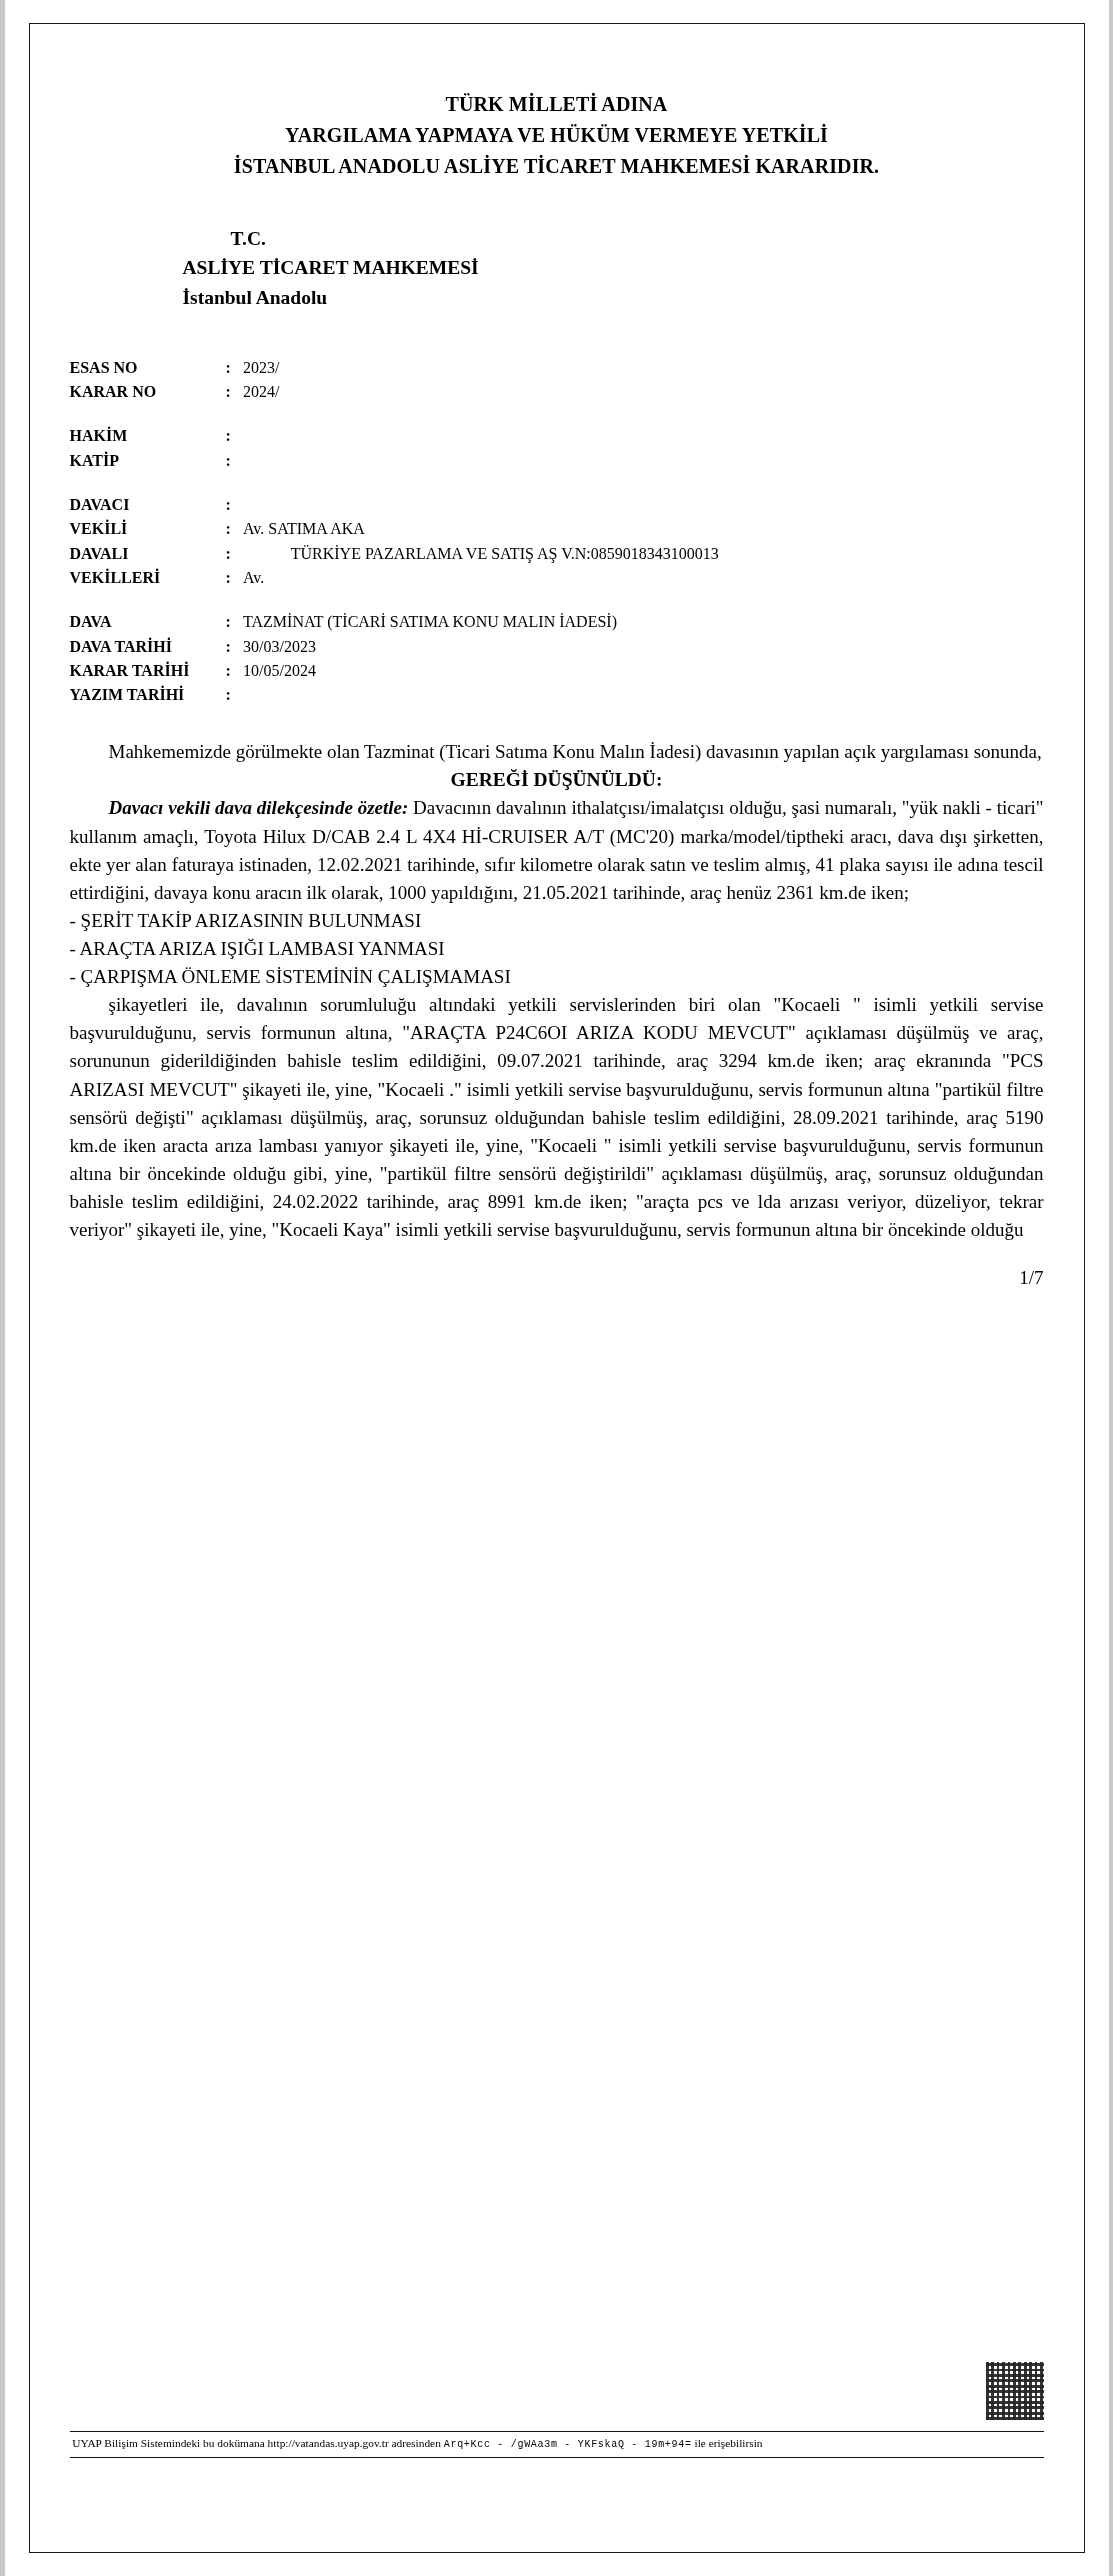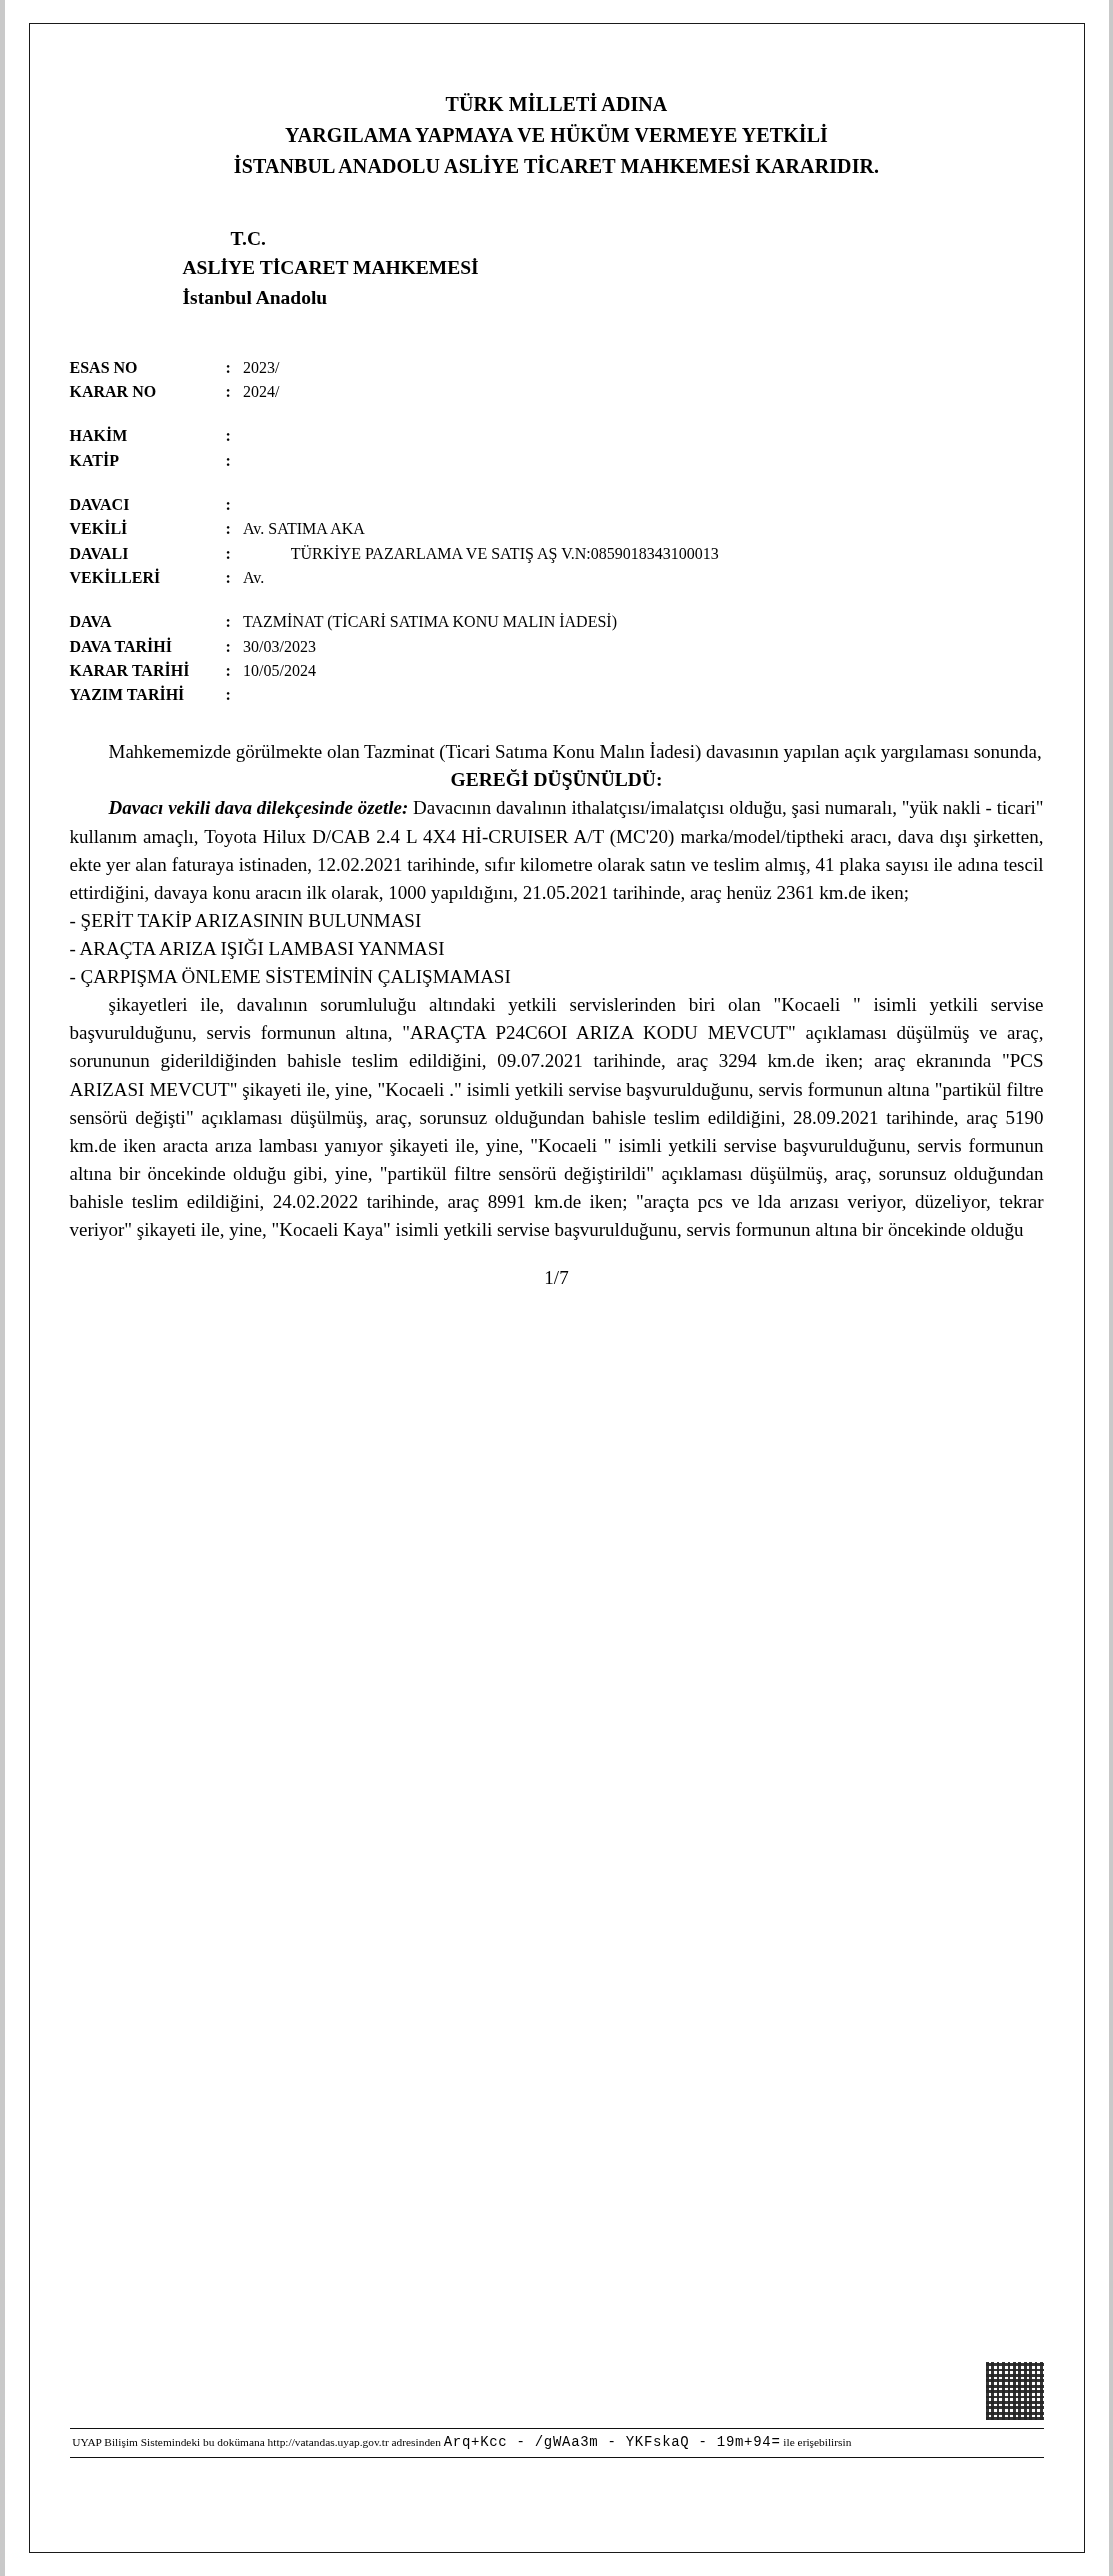--- a/index.html
+++ b/index.html
@@ -23,34 +23,34 @@
   .meta .row{display:flex;}
   .meta .lbl{font-weight:bold;width:156px;flex:none;}
   .meta .sep{width:17.5px;flex:none;font-weight:bold;}
   .meta .val{flex:1;}
   .gap{height:20px;}
   .body-text{margin-top:30px;font-size:19px;line-height:1.48;text-align:justify;}
   .body-text p{margin:0;}
   .ind{text-indent:39px;}
   .dash{margin-left:19px;}
   .center-head{text-align:center;font-weight:bold;font-size:19.5px;margin:6.7px 0 4px 0;}
-  .pageno{text-align:center;font-size:19px;margin-top:23px;}
+  .pageno{text-align:right;font-size:19px;margin-top:23px;}
   .qr{
     position:absolute;right:40px;bottom:132px;width:58px;height:58px;
     background:
       repeating-linear-gradient(90deg,#111 0 2.7px,#fff 2.7px 5.4px),
       repeating-linear-gradient(0deg,#111 0 2.7px,#fff 2.7px 5.4px);
     background-blend-mode:multiply;opacity:.85;
   }
   .uyap{
     position:absolute;left:40px;right:40px;bottom:94px;
     border-top:0.7px solid #111;border-bottom:0.7px solid #111;
     padding:5.4px 2.7px 6.7px 2.7px;font-size:11.4px;
   }
-  .uyap .mono{font-family:"Liberation Mono", monospace;font-size:14px;letter-spacing:0.7px;}
+  .uyap .mono{font-family:"Liberation Mono", monospace;font-size:10px;letter-spacing:0.7px;}
   .nowrap{white-space:pre;}
 </style>
 </head>
 <body>
 
 <div class="page">
   <div class="sheet">
 
     <div class="title-block center">
       <div>TÜRK MİLLETİ ADINA</div>

